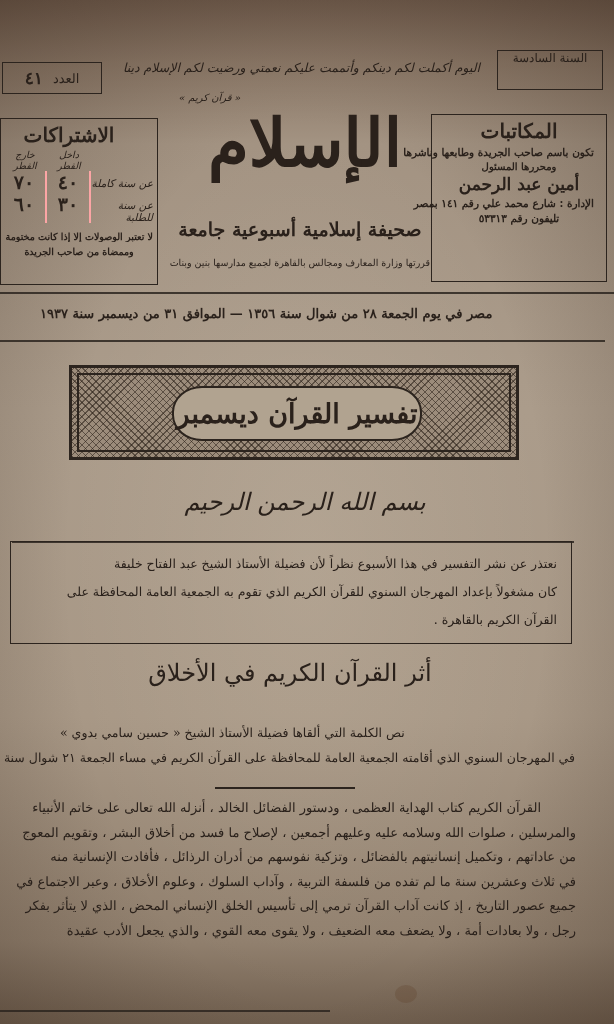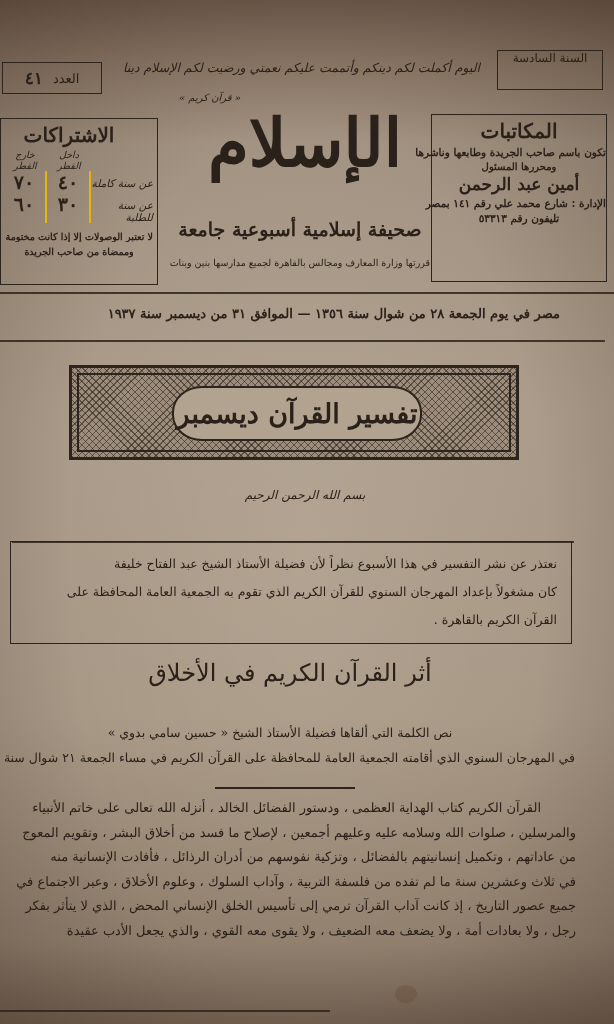--- a/index.html
+++ b/index.html
@@ -31,56 +31,56 @@
     #masthead-title { left: 180px; top: 110px; width: 250px; text-align:center; font-size: 66px; font-weight: bold; letter-spacing: 2px; line-height: 1; }
     #masthead-sub { left: 170px; top: 218px; width: 260px; text-align:center; font-size: 19px; font-weight: bold; white-space: nowrap; }
     #masthead-approval { left: 170px; top: 257px; width: 260px; text-align:center; font-size: 9.5px; white-space: nowrap; }
 
     
     #subs-box { left: 0px; top: 118px; width: 158px; height: 167px; padding: 4px 4px; }
     #subs-title { font-size: 20px; font-weight: bold; text-align: center; margin-right: 20px; }
     .subs-table { display: grid; grid-template-columns: 62px 44px 44px; direction: rtl; margin-top: 2px; font-size: 9.5px; }
     .subs-table .hdr { font-size: 9.5px; text-align:center; font-style: italic; }
     .subs-table .lbl { font-size: 10.5px; font-style: italic; padding-top: 6px; }
-    .subs-table .val { font-size: 19px; font-weight: bold; text-align: center; border-right: 2px solid #eab308; }
+    .subs-table .val { font-size: 19px; font-weight: bold; text-align: center; border-right: 2px solid #fca5a5; }
     #subs-note1 { font-size: 9.5px; font-weight: bold; white-space: nowrap; margin-top: 8px; text-align:center; overflow:hidden; }
     #subs-note2 { font-size: 9.5px; font-weight: bold; text-align:center; margin-top: 4px; }
 
     
-    #corr-box { left: 431px; top: 114px; width: 176px; height: 168px; padding: 4px 0; text-align: center; }
+    #corr-box { left: 431px; top: 114px; width: 176px; height: 168px; padding: 4px 12px; text-align: center; }
     #corr-title { font-size: 20px; font-weight: bold; }
     #corr-line1, #corr-line2, #corr-addr, #corr-phone { font-size: 10.5px; font-weight: bold; white-space: nowrap; margin-top: 3px; }
     #corr-line2 { font-size: 10px; }
     #corr-name { font-size: 17px; font-weight: bold; margin-top: 2px; }
 
     
-    #date-line { left: 40px; top: 306px; width: 520px; text-align: right; font-size: 13px; font-weight: bold; white-space: nowrap; }
+    #date-line { left: 40px; top: 306px; width: 520px; text-align: left; font-size: 13px; font-weight: bold; white-space: nowrap; }
 
     
     #banner { left: 69px; top: 365px; width: 450px; height: 95px;
       border: 3px solid #2c241e;
       background:
         repeating-linear-gradient(45deg, rgba(40,30,22,.55) 0 1px, transparent 1px 5px),
         repeating-linear-gradient(-45deg, rgba(40,30,22,.55) 0 1px, transparent 1px 5px),
         #9c8c7b;
       outline: 2px solid #2c241e; outline-offset: -10px;
     }
     #banner-cartouche { position:absolute; left: 100px; top: 18px; width: 250px; height: 55px;
       background: #b1a390; border: 2px solid #2c241e; border-radius: 30px / 26px;
       display:flex; align-items:center; justify-content:center; font-size: 27px; font-weight: bold; white-space: nowrap; }
 
-    #basmala { left: 180px; top: 488px; width: 250px; text-align: center; font-size: 12px; font-style: italic; }
+    #basmala { left: 180px; top: 488px; width: 250px; text-align: center; font-size: 24px; font-style: italic; }
 
     
     #notice-box { left: 10px; top: 541px; width: 562px; height: 103px; padding: 8px 14px 6px 10px; }
     #notice-box p { font-size: 12.5px; line-height: 28px; white-space: nowrap; text-align: justify; }
 
     
     #article-title { left: 80px; top: 660px; width: 420px; text-align: center; font-size: 24px; line-height: 1.1; }
-    #article-byline { left: 60px; top: 725px; width: 440px; text-align: center; font-size: 12.5px; white-space: nowrap; }
+    #article-byline { left: 60px; top: 725px; width: 440px; text-align: left; font-size: 12.5px; white-space: nowrap; }
     #article-venue { left: 0px; top: 750px; width: 575px; text-align: right; font-size: 12.5px; white-space: nowrap; }
     .divider-short { left: 215px; top: 787px; width: 140px; height: 1.5px; background:#2c241e; position:absolute; }
     #article-body { left: -4px; top: 796px; width: 580px; font-size: 13px; line-height: 24.5px; }
     #article-body p { white-space: nowrap; overflow: hidden; text-align: right; }
     #article-body p.first { padding-right: 35px; }
 
     .stain { position:absolute; border-radius:50%; background: rgba(90,60,35,.25); }
   </style>
 </head>
 <body>

